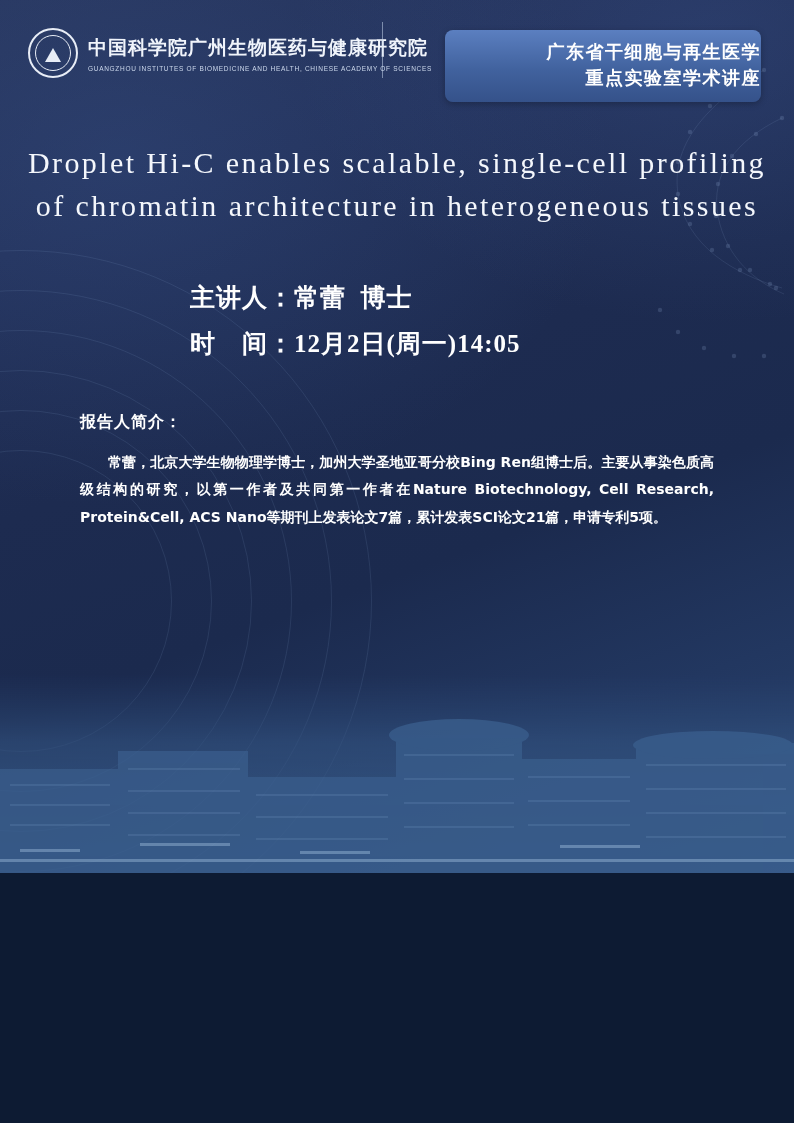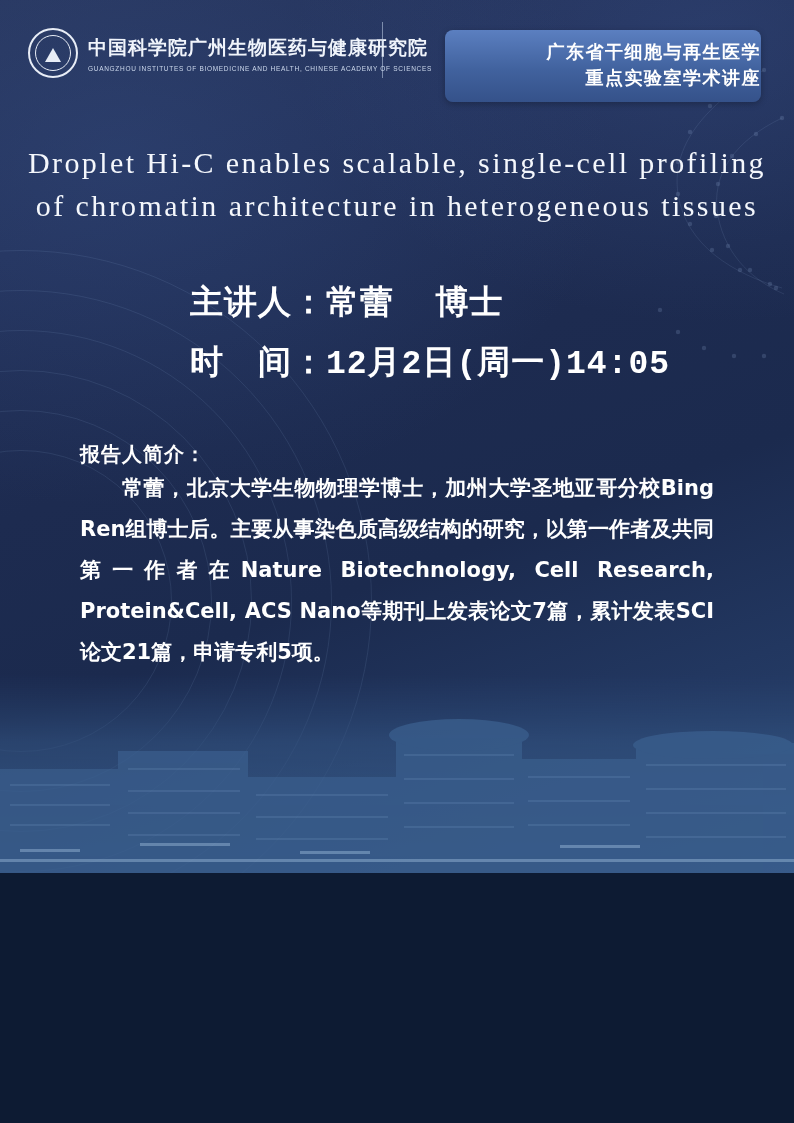--- a/index.html
+++ b/index.html
@@ -142,42 +142,43 @@
     line-height: 1.42;
     letter-spacing: 2.4px;
     font-weight: normal;
   }
 
   
   .info {
     position: relative;
     margin: 48px 0 0 190px;
     color: #ffffff;
-    font-family: Liberation Mono, monospace;
+    font-family: Liberation Serif, serif;
     font-weight: bold;
-    font-size: 33px;
+    font-size: 25px;
     line-height: 1.82;
     letter-spacing: 1px;
   }
   .info .row { white-space: pre; }
 
   
   .bio {
     position: relative;
     margin: 46px 80px 0 80px;
     color: #ffffff;
     font-family: "DejaVu Sans", sans-serif;
     font-weight: bold;
   }
   .bio-heading {
-    font-size: 20px;
+    font-size: 16px;
     letter-spacing: 1px;
+    margin-bottom: 16px;
   }
   .bio-body {
-    font-size: 21px;
+    font-size: 14px;
     line-height: 1.95;
     text-align: justify;
     text-justify: inter-character;
     text-indent: 2em;
   }
 
   
   .skyline {
     position: absolute;
     left: 0;

